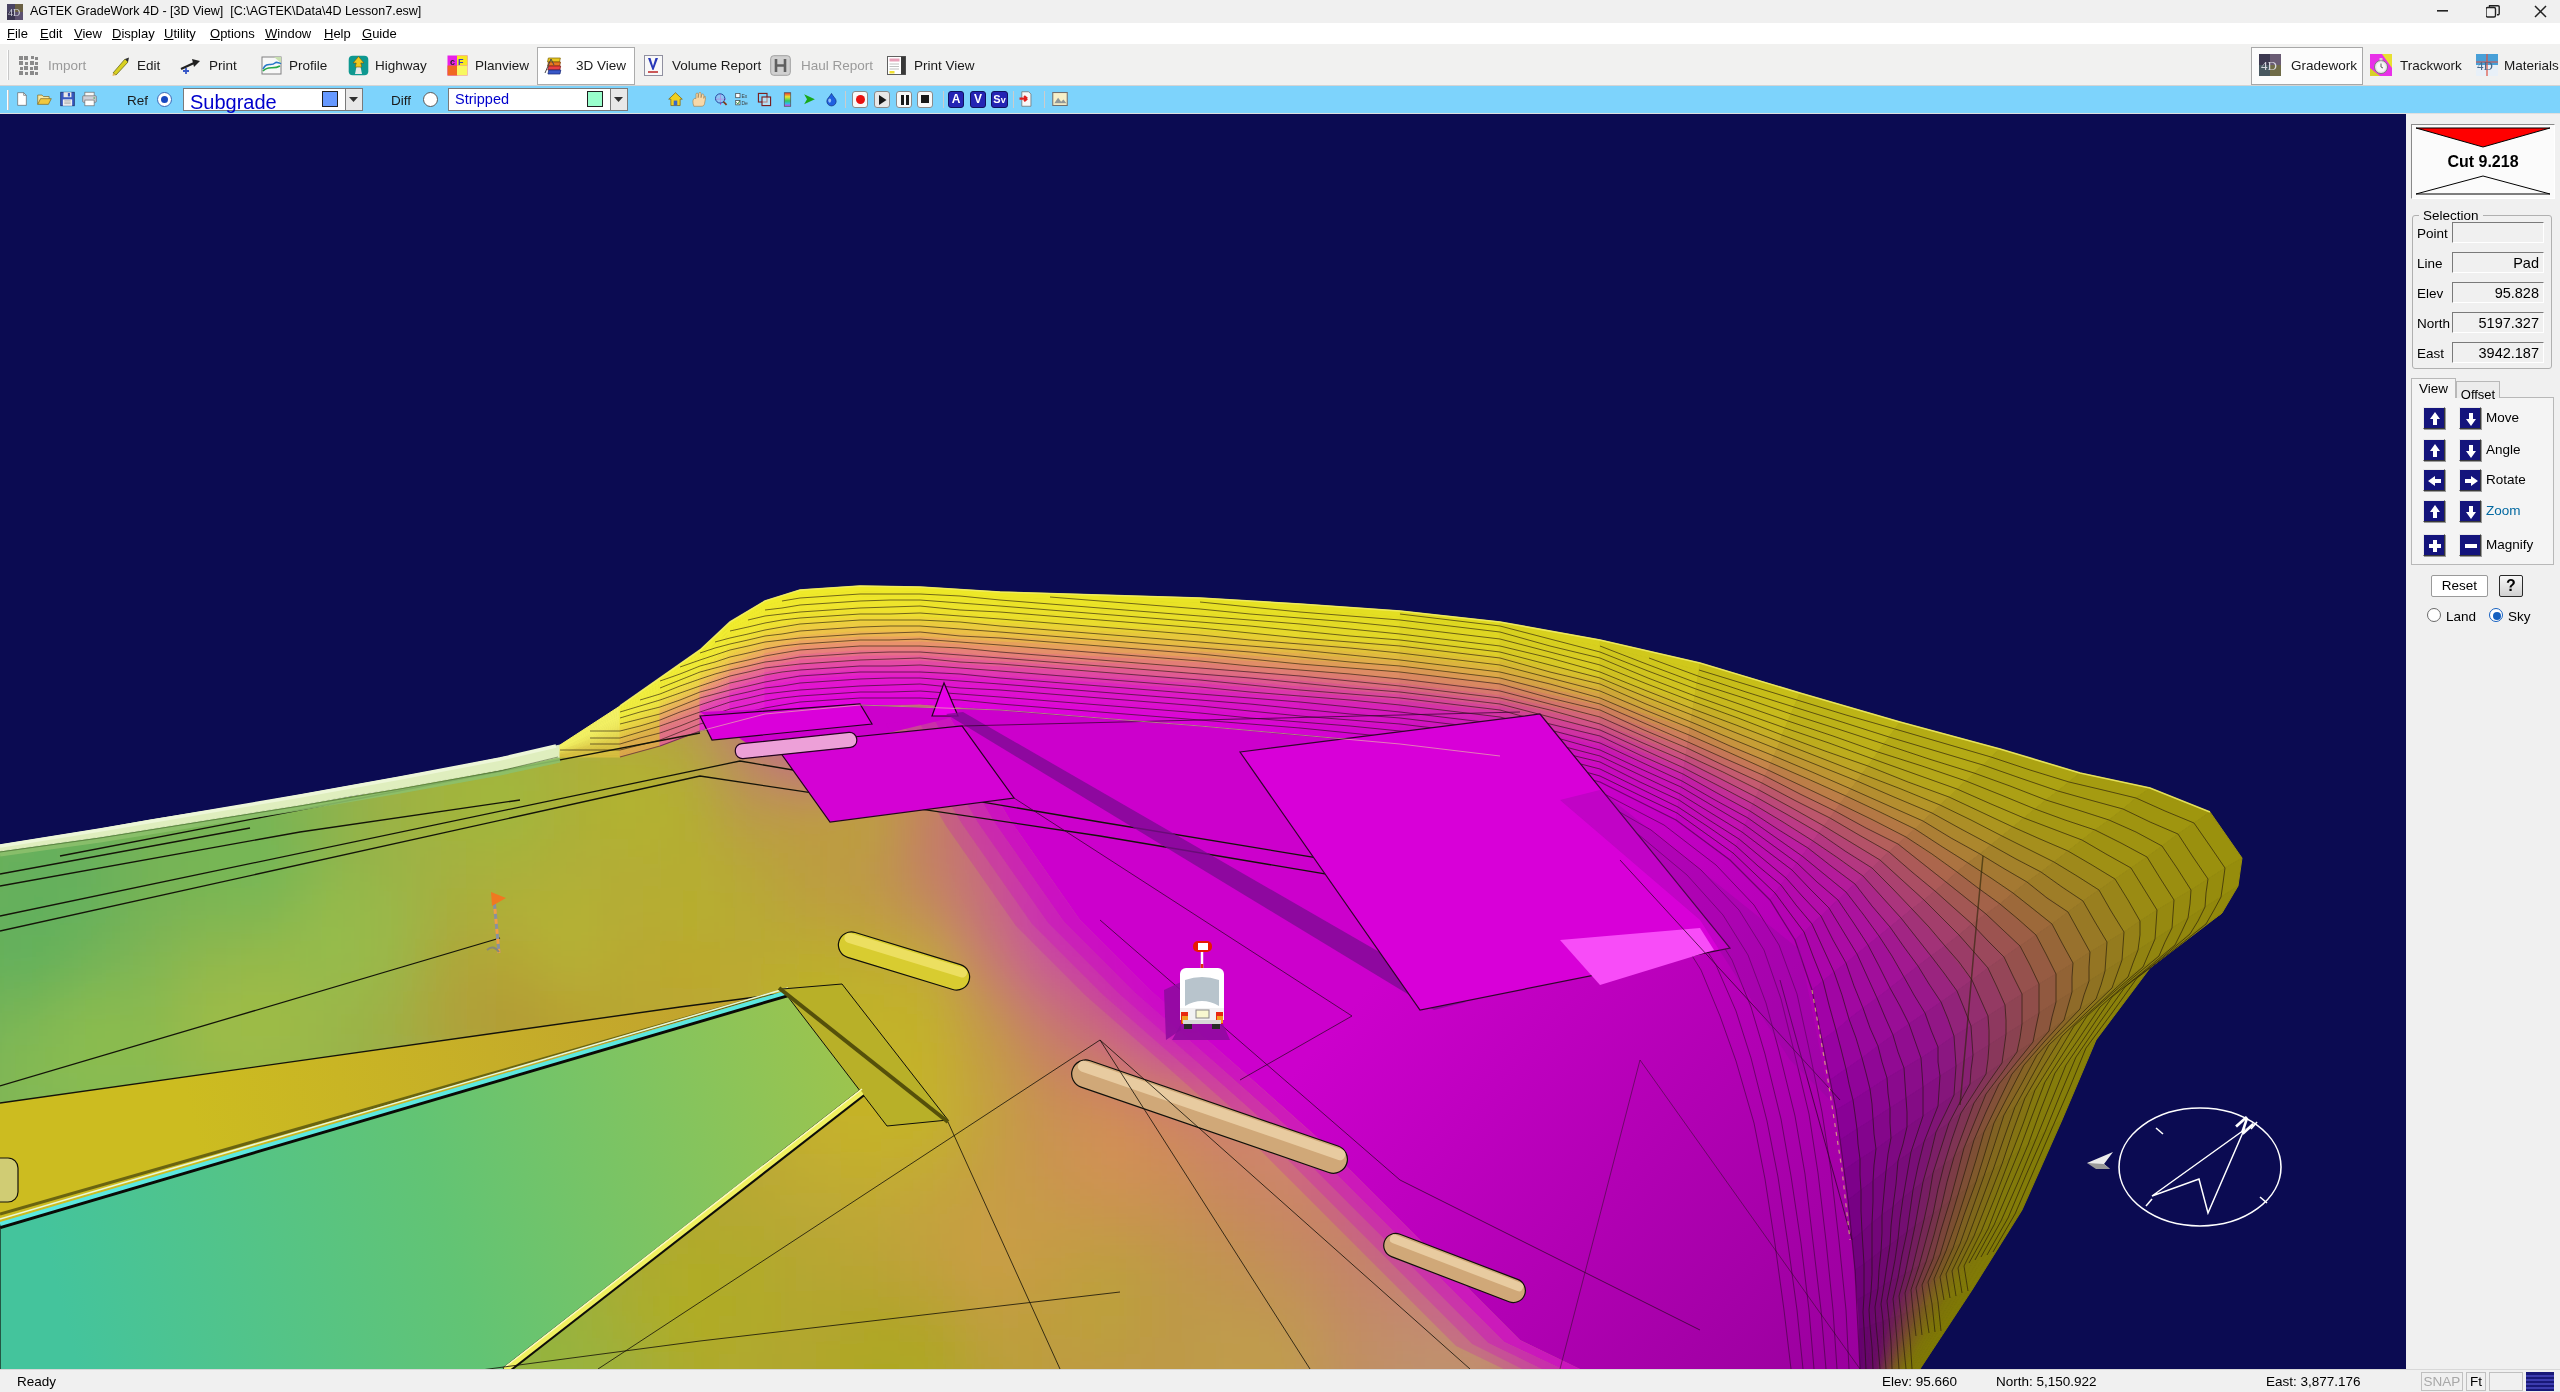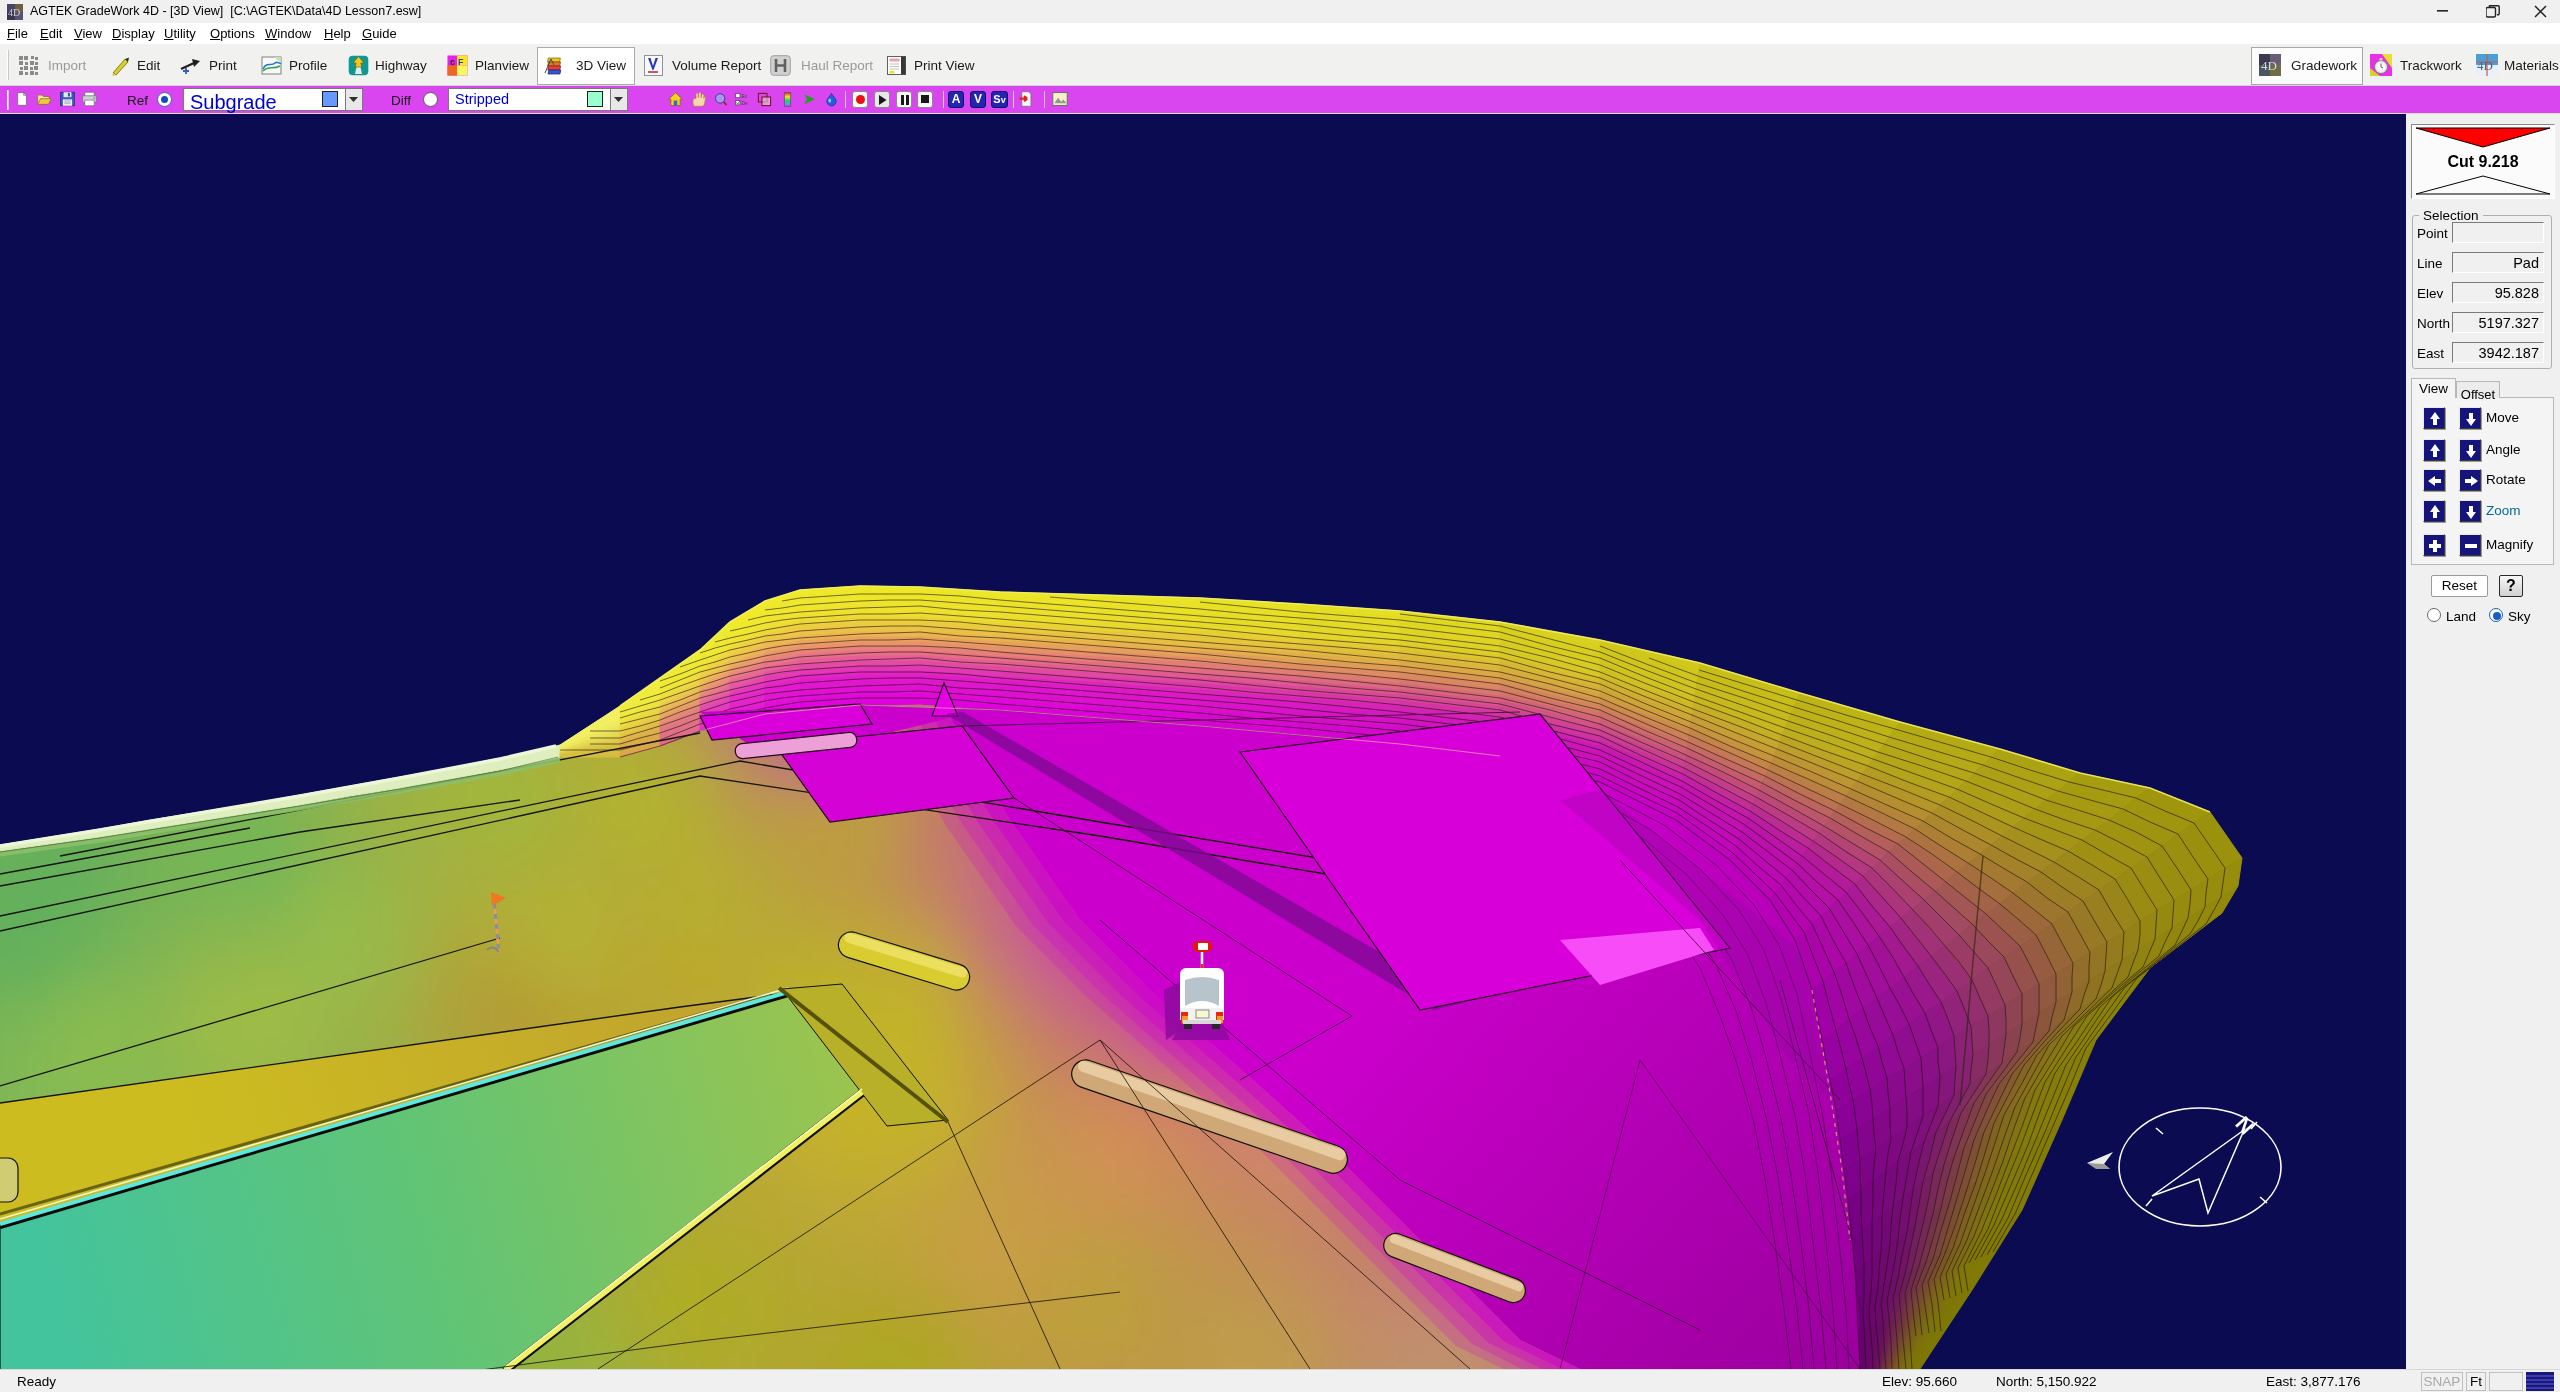--- a/index.html
+++ b/index.html
@@ -1,21 +1,21 @@
 <!DOCTYPE html>
 <html><head><meta charset="utf-8">
 <style>
 *{margin:0;padding:0;box-sizing:border-box}
 html,body{width:2560px;height:1392px;overflow:hidden;font-family:"Liberation Sans",sans-serif;background:#f0f0f0}
 .abs{position:absolute}
 #titlebar{position:absolute;left:0;top:0;width:2560px;height:23px;background:#f0f0f0;font-size:12.5px;color:#000}
 #menubar{position:absolute;left:0;top:23px;width:2560px;height:21px;background:#ffffff;font-size:13px;color:#000}
 #menubar span{position:absolute;top:3px}
 #tb1{position:absolute;left:0;top:44px;width:2560px;height:42px;background:#f1f1f0;border-bottom:1px solid #d4d4d4;font-size:13.5px}
-#tb2{position:absolute;left:0;top:86px;width:2560px;height:28px;background:#d946ef;border-bottom:1px solid #e0e0e0;font-size:13.5px}
+#tb2{position:absolute;left:0;top:86px;width:2560px;height:28px;background:#7dd3fc;border-bottom:1px solid #e0e0e0;font-size:13.5px}
 .tblbl{position:absolute;top:14px;transform:translateY(-50%);white-space:nowrap;color:#1a1a1a}
 #tb1 .tblbl{top:21px;transform:translateY(-50%);position:absolute}
 .dis{color:#9a9a9a}
 .ticon{position:absolute;top:11px;width:21px;height:21px}
 .t2icon{position:absolute;top:6px;width:15px;height:15px}
 #panel{position:absolute;left:2406px;top:114px;width:154px;height:1255px;background:#f0f0f0;font-size:13.5px}
 #statusbar{position:absolute;left:0;top:1369px;width:2560px;height:23px;background:#f0f0f0;border-top:1px solid #d8d8d8;font-size:13.5px;color:#000}
 .inp{position:absolute;left:46px;width:92px;height:21px;background:#f0f0f0;border:1px solid;border-color:#7a7a7a #ffffff #ffffff #7a7a7a;font-size:14.5px;text-align:right;padding:2px 4px 0 0;color:#000}
 .plbl{position:absolute;left:11px;color:#000}
 .bluebtn{position:absolute;width:22px;height:22px;background:#14147c;border:1px solid;border-color:#e8e8e8 #3a3a3a #3a3a3a #e8e8e8;box-shadow:1px 1px 0 #9a9a9a}

